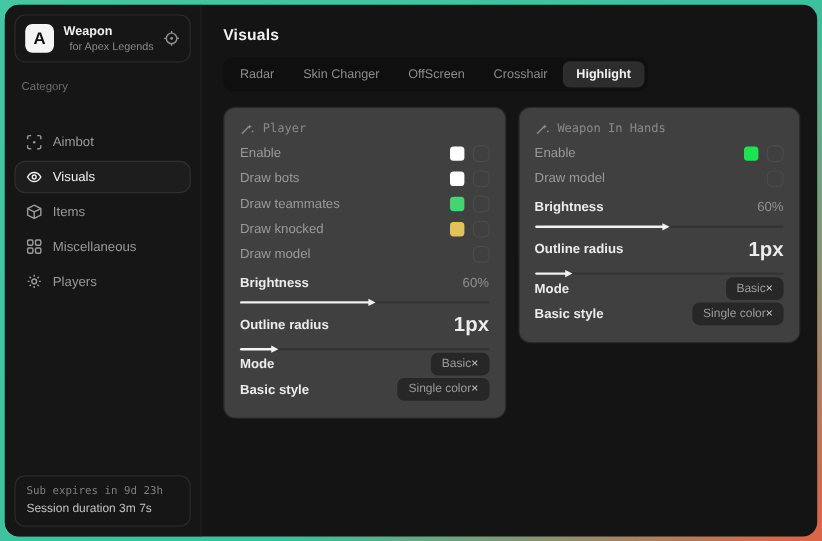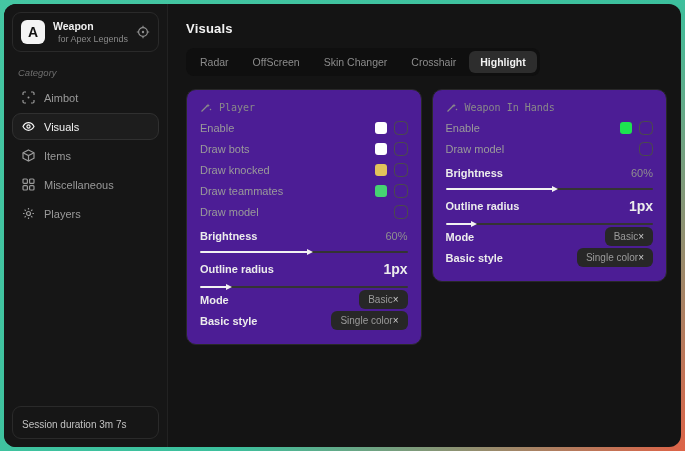--- a/index.html
+++ b/index.html
@@ -24,21 +24,21 @@
   }
   .logo {
     width:24px; height:24px; border-radius:6px; background:#f4f4f4;
     color:#111; font-weight:bold; font-size:14px;
     display:flex; align-items:center; justify-content:center;
   }
   .side-title-wrap { flex:1; min-width:0; }
   .side-title { color:#f0f0f0; font-size:10.5px; font-weight:bold; }
   .side-subtitle { color:#8a8a8a; font-size:9px; margin-top:2px;text-align:right; }
   .target-btn { color:#8f8f8f; display:flex; cursor:pointer; }
-  .category { color:#6e6e6e; font-size:9.5px; margin:15px 6px 6px;font-style:italic; }
+  .category { color:#6e6e6e; font-size:9.5px; margin:15px 6px 27px; }
   .nav { display:flex; flex-direction:column; gap:2px; }
   .nav-item {
     display:flex; align-items:center; gap:9px; height:27px; padding:0 9px;
     color:#9a9a9a; font-size:11px; border:1px solid transparent; border-radius:9px;
     cursor:pointer;
   }
   .nav-item.active { color:#f2f2f2; background:#1d1d1d; border-color:#303030; }
   .nav-item .icn { display:flex; }
   .side-footer {
     margin-top:auto; border:1px solid #2a2a2a; border-radius:9px; padding:8px 9px;
@@ -52,21 +52,21 @@
     margin-top:12px; display:inline-flex; gap:2px; background:#0f0f0f;
     border-radius:8px; padding:3px;
   }
   .tab {
     font-size:10.5px; color:#8c8c8c; padding:5px 11px; border-radius:6px;
     cursor:pointer; white-space:nowrap;
   }
   .tab.active { background:#2d2d2d; color:#f2f2f2; font-weight:bold; }
   .panels { display:flex; gap:10px; margin-top:13px; align-items:flex-start; }
   .panel {
-    width:236px; background:#4c1d95; border:1px solid #282828; border-radius:10px;
+    width:236px; background:#404040; border:1px solid #282828; border-radius:10px;
     padding:11px 13px 14px;
     text-align:center;
   }
   .panel-title {
     display:flex; align-items:center; gap:7px; color:#8a8a8a;
     font-family:"DejaVu Sans Mono",monospace; font-size:10px; margin-bottom:4px;
   }
   .trow {
     display:flex; align-items:center; justify-content:space-between; height:21px;
   }
@@ -74,21 +74,21 @@
   .tctl { display:flex; align-items:center; gap:7px; }
   .swatch { width:12px; height:12px; border-radius:3px; cursor:pointer; }
   .checkbox {
     width:14px; height:14px; border:1.5px solid #4b4b4b; border-radius:4.5px;
     cursor:pointer; background:transparent;
   }
   .slider-block { margin-top:8px; }
   .slider-head { display:flex; justify-content:space-between; align-items:center; }
   .slabel { color:#ececec; font-size:11px; font-weight:bold; }
   .sval-muted { color:#8f8f8f; font-size:11px; }
-  .sval-bright { color:#ececec; font-size:14px; font-weight:bold; }
+  .sval-bright { color:#ececec; font-size:17px; font-weight:bold; }
   .track {
     margin-top:9px; height:2px; background:#343434; border-radius:2px;
     position:relative; cursor:pointer;
   }
   .fill { position:absolute; left:0; top:0; height:2px; background:#f2f2f2; border-radius:2px; }
   .thumb {
     position:absolute; right:-5px; top:50%; transform:translateY(-50%);
     width:0; height:0; border-left:6px solid #f2f2f2;
     border-top:3.5px solid transparent; border-bottom:3.5px solid transparent;
   }
@@ -178,33 +178,34 @@
             <circle cx="6.5" cy="6.5" r="2"></circle>
             <path d="M6.5 1v1.6M6.5 10.4V12M1 6.5h1.6M10.4 6.5H12M2.6 2.6l1.2 1.2M9.2 9.2l1.2 1.2M10.4 2.6 9.2 3.8M3.8 9.2 2.6 10.4"></path>
           </svg>
         </span>
         <span>Players</span>
       </div>
 
     </div>
 
     <div class="side-footer">
+      <div class="foot1">Sub expires in 9d 23h</div>
       <div class="foot2">Session duration 3m 7s</div>
     </div>
 
   </div>
 
   <div class="main">
 
     <div class="page-title">Visuals</div>
 
     <div class="tabbar">
       <div class="tab">Radar</div>
+      <div class="tab">Skin Changer</div>
       <div class="tab">OffScreen</div>
-      <div class="tab">Skin Changer</div>
       <div class="tab">Crosshair</div>
       <div class="tab active">Highlight</div>
     </div>
 
     <div class="panels">
 
       <div class="panel">
         <div class="panel-title">
           <span>
             <svg width="12" height="12" viewBox="0 0 12 12" fill="none" stroke="currentColor" stroke-width="1.2">
@@ -224,30 +225,30 @@
           </span>
         </div>
         <div class="trow">
           <span class="tlabel">Draw bots</span>
           <span class="tctl">
             <span class="swatch" style="background: rgb(255, 255, 255);"></span>
             <span class="checkbox"></span>
           </span>
         </div>
         <div class="trow">
+          <span class="tlabel">Draw teammates</span>
+          <span class="tctl">
+            <span class="swatch" style="background: rgb(70, 211, 114);"></span>
+            <span class="checkbox"></span>
+          </span>
+        </div>
+        <div class="trow">
           <span class="tlabel">Draw knocked</span>
           <span class="tctl">
             <span class="swatch" style="background: rgb(226, 195, 91);"></span>
-            <span class="checkbox"></span>
-          </span>
-        </div>
-        <div class="trow">
-          <span class="tlabel">Draw teammates</span>
-          <span class="tctl">
-            <span class="swatch" style="background: rgb(70, 211, 114);"></span>
             <span class="checkbox"></span>
           </span>
         </div>
         <div class="trow">
           <span class="tlabel">Draw model</span>
           <span class="tctl">
             <span class="checkbox"></span>
           </span>
         </div>
 

